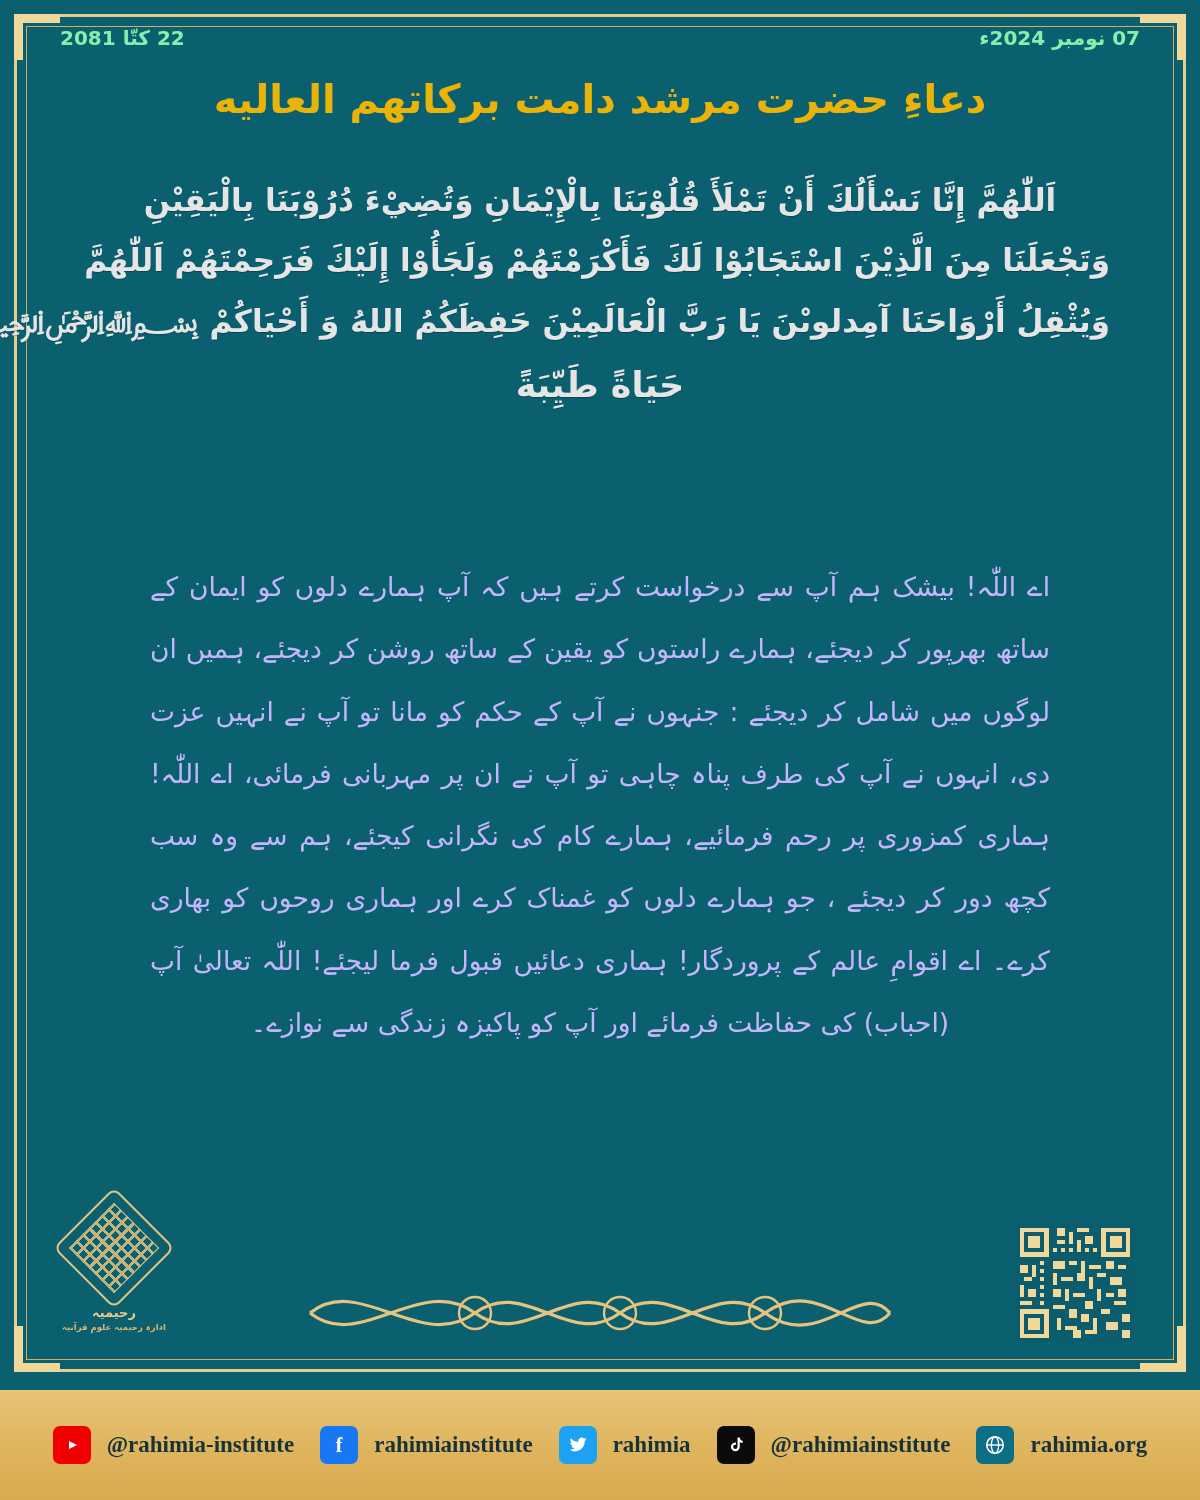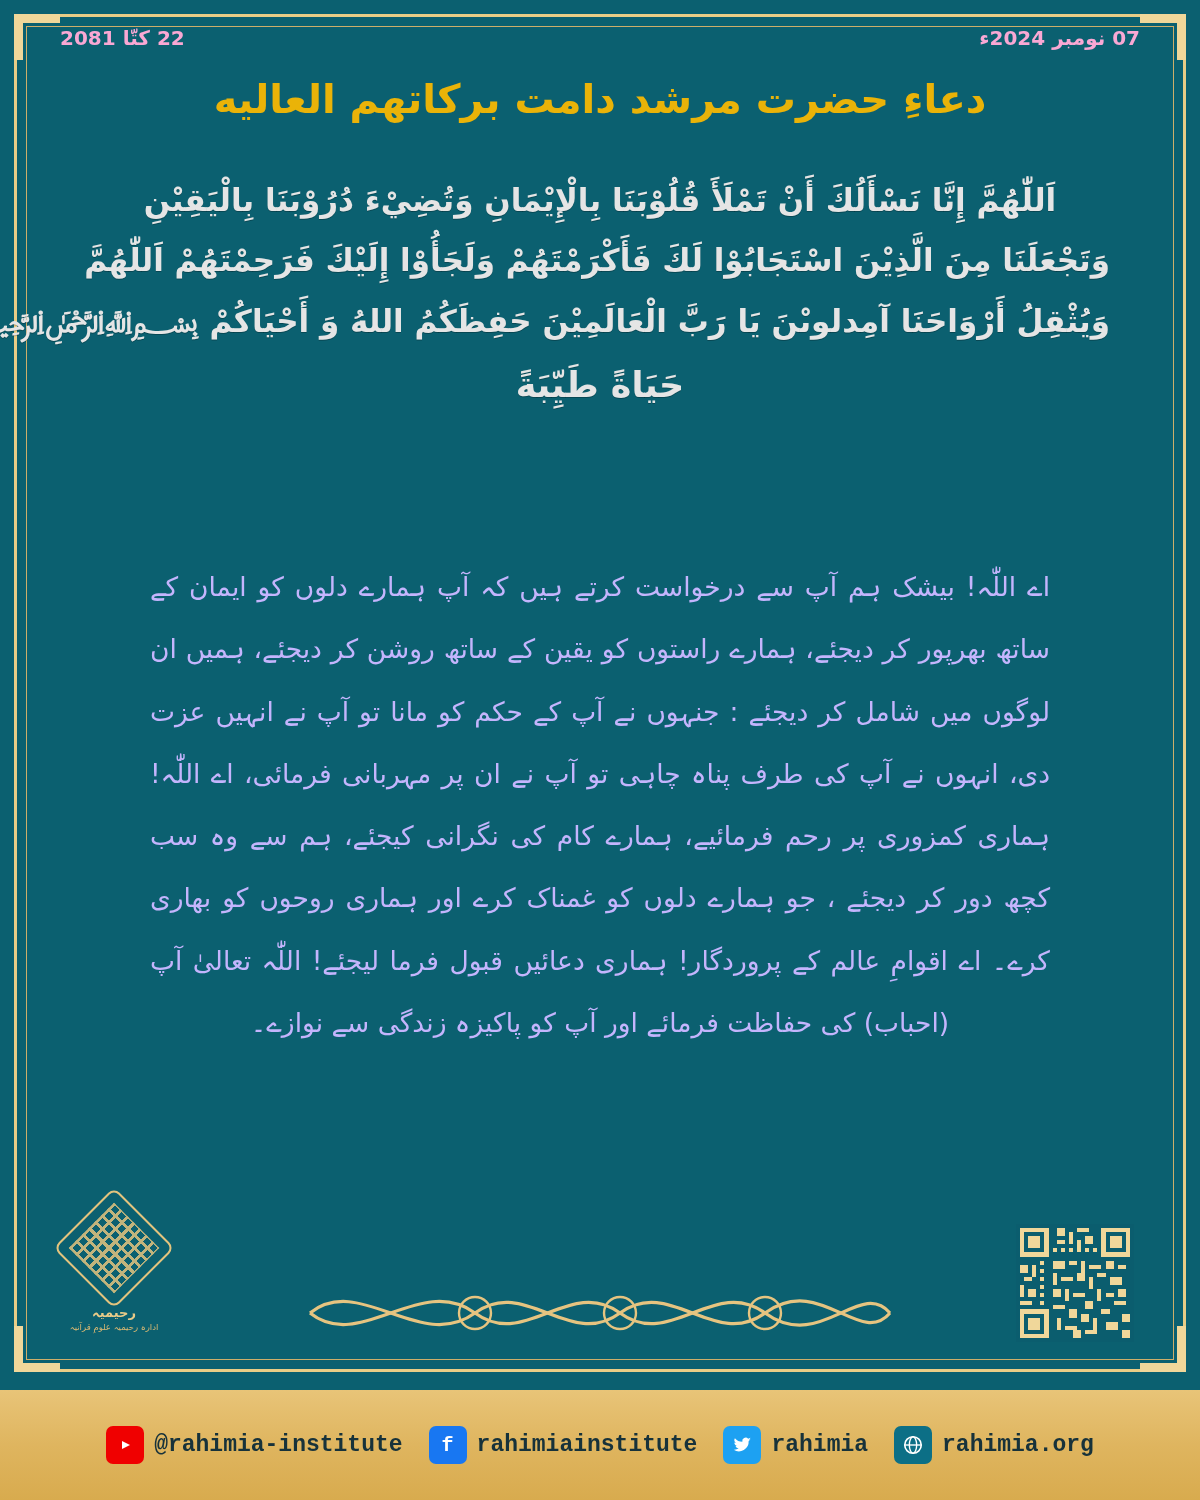--- a/index.html
+++ b/index.html
@@ -43,21 +43,21 @@
   .corner.br { right:14px; bottom:128px; border-right-width:9px; border-bottom-width:9px; }
 
   .topbar {
     position:absolute; left:60px; right:60px; top:26px; height:60px;
     display:flex; align-items:flex-start; justify-content:space-between;
     color:#fbe9bf; direction:rtl;
   }
   .date-hijri-wrap { text-align:center; flex:1; }
   .date {
     font-size:21px; font-weight:bold; letter-spacing:0.2px;
-    color:#f9a8d4;
+    color:#86efac;
     font-family:"DejaVu Sans", sans-serif;
     white-space:nowrap;
   }
   .date.small { font-size:20px; }
 
   .title {
     position:absolute; top:76px; left:0; right:0;
     text-align:center;
     color:#eab308;
     font-size:40px;
@@ -111,20 +111,21 @@
     opacity:.85;
   }
   .logo .lname {
     text-align:center; margin-top:14px;
     font-size:13px; color:#e9cb88; font-weight:bold;
     letter-spacing:.5px;
   }
   .logo .lsub {
     text-align:center; font-size:8.5px; color:#d8b872; margin-top:2px;
     letter-spacing:.3px;
+    font-weight:bold;
   }
 
   
   .qr {
     position:absolute; right:66px; bottom:158px;
     width:118px; height:118px;
     background:#0b5d6e;
     padding:0;
   }
   .qr svg { display:block; }
@@ -139,25 +140,25 @@
   
   .footer {
     position:absolute; left:0; right:0; bottom:0; height:110px;
     background:linear-gradient(180deg,#e8c478 0%, #dfb55f 50%, #d8ab4e 100%);
     display:flex; align-items:center; justify-content:center;
     gap:26px;
     direction:ltr;
     padding:0 16px;
   }
   .fitem {
-    display:flex; align-items:center; gap:10px;
+    display:flex; align-items:center; gap:16px;
     color:#17323a;
     font-size:23px;
     font-weight:bold;
-    font-family:Liberation Mono, monospace;
+    font-family:Liberation Serif, serif;
     white-space:nowrap;
   }
   .fico {
     width:38px; height:38px; border-radius:7px;
     display:flex; align-items:center; justify-content:center;
     color:#fff; font-size:20px; font-weight:bold;
     flex:0 0 auto;
   }
   .fico.yt { background:#f00000; }
   .fico.fb { background:#1877f2; }
@@ -313,20 +314,28 @@
     </div>
     <div class="fitem">
       <span class="fico tw">
         <svg width="22" height="20" viewBox="0 0 24 24">
             <path fill="#fff" d="M23 4.9c-.8.4-1.7.7-2.6.8a4.1 4.1 0 0 0 1.8-2.3c-.9.5-1.8.9-2.8 1.1a4.1 4.1 0 0 0-7 3.7A11.6 11.6 0 0 1 3.5 3.9a4.1 4.1 0 0 0 1.3 5.5c-.7 0-1.4-.2-2-.5 0 2 1.4 3.7 3.3 4.1-.6.2-1.3.2-1.9.1a4.1 4.1 0 0 0 3.8 2.9 8.3 8.3 0 0 1-6 1.7 11.7 11.7 0 0 0 18-10.4c.8-.6 1.5-1.3 2-2.1z"></path>
           </svg>
       </span>
       <span>rahimia</span>
     </div>
     <div class="fitem">
+      <span class="fico tt">
+        <svg width="20" height="20" viewBox="0 0 24 24">
+            <path fill="#fff" d="M16.5 3h-2.7v11.2a2.6 2.6 0 1 1-2.6-2.6c.3 0 .5 0 .7.1V9a5.3 5.3 0 1 0 4.6 5.2V8.5c1 .7 2.2 1.1 3.5 1.1V6.9a3.9 3.9 0 0 1-3.5-3.9z"></path>
+          </svg>
+      </span>
+      <span>@rahimiainstitute</span>
+    </div>
+    <div class="fitem">
       <span class="fico web">
         <svg width="22" height="22" viewBox="0 0 24 24">
             <circle cx="12" cy="12" r="9" fill="none" stroke="#fff" stroke-width="1.8"></circle>
             <ellipse cx="12" cy="12" rx="4" ry="9" fill="none" stroke="#fff" stroke-width="1.5"></ellipse>
             <line x1="3" y1="12" x2="21" y2="12" stroke="#fff" stroke-width="1.5"></line>
           </svg>
       </span>
       <span>rahimia.org</span>
     </div>
   </div>

